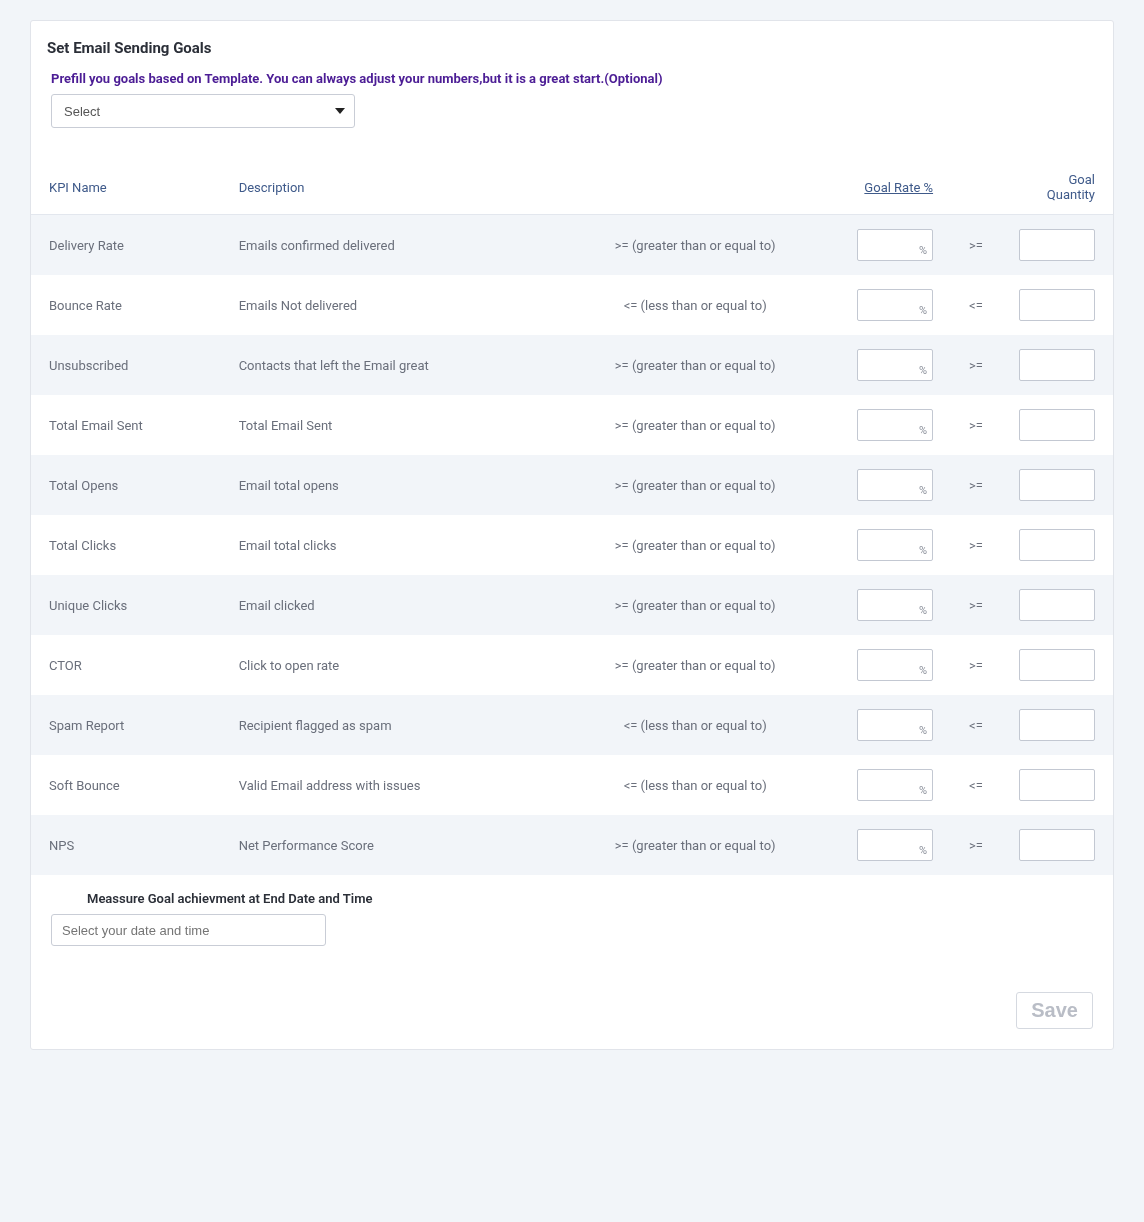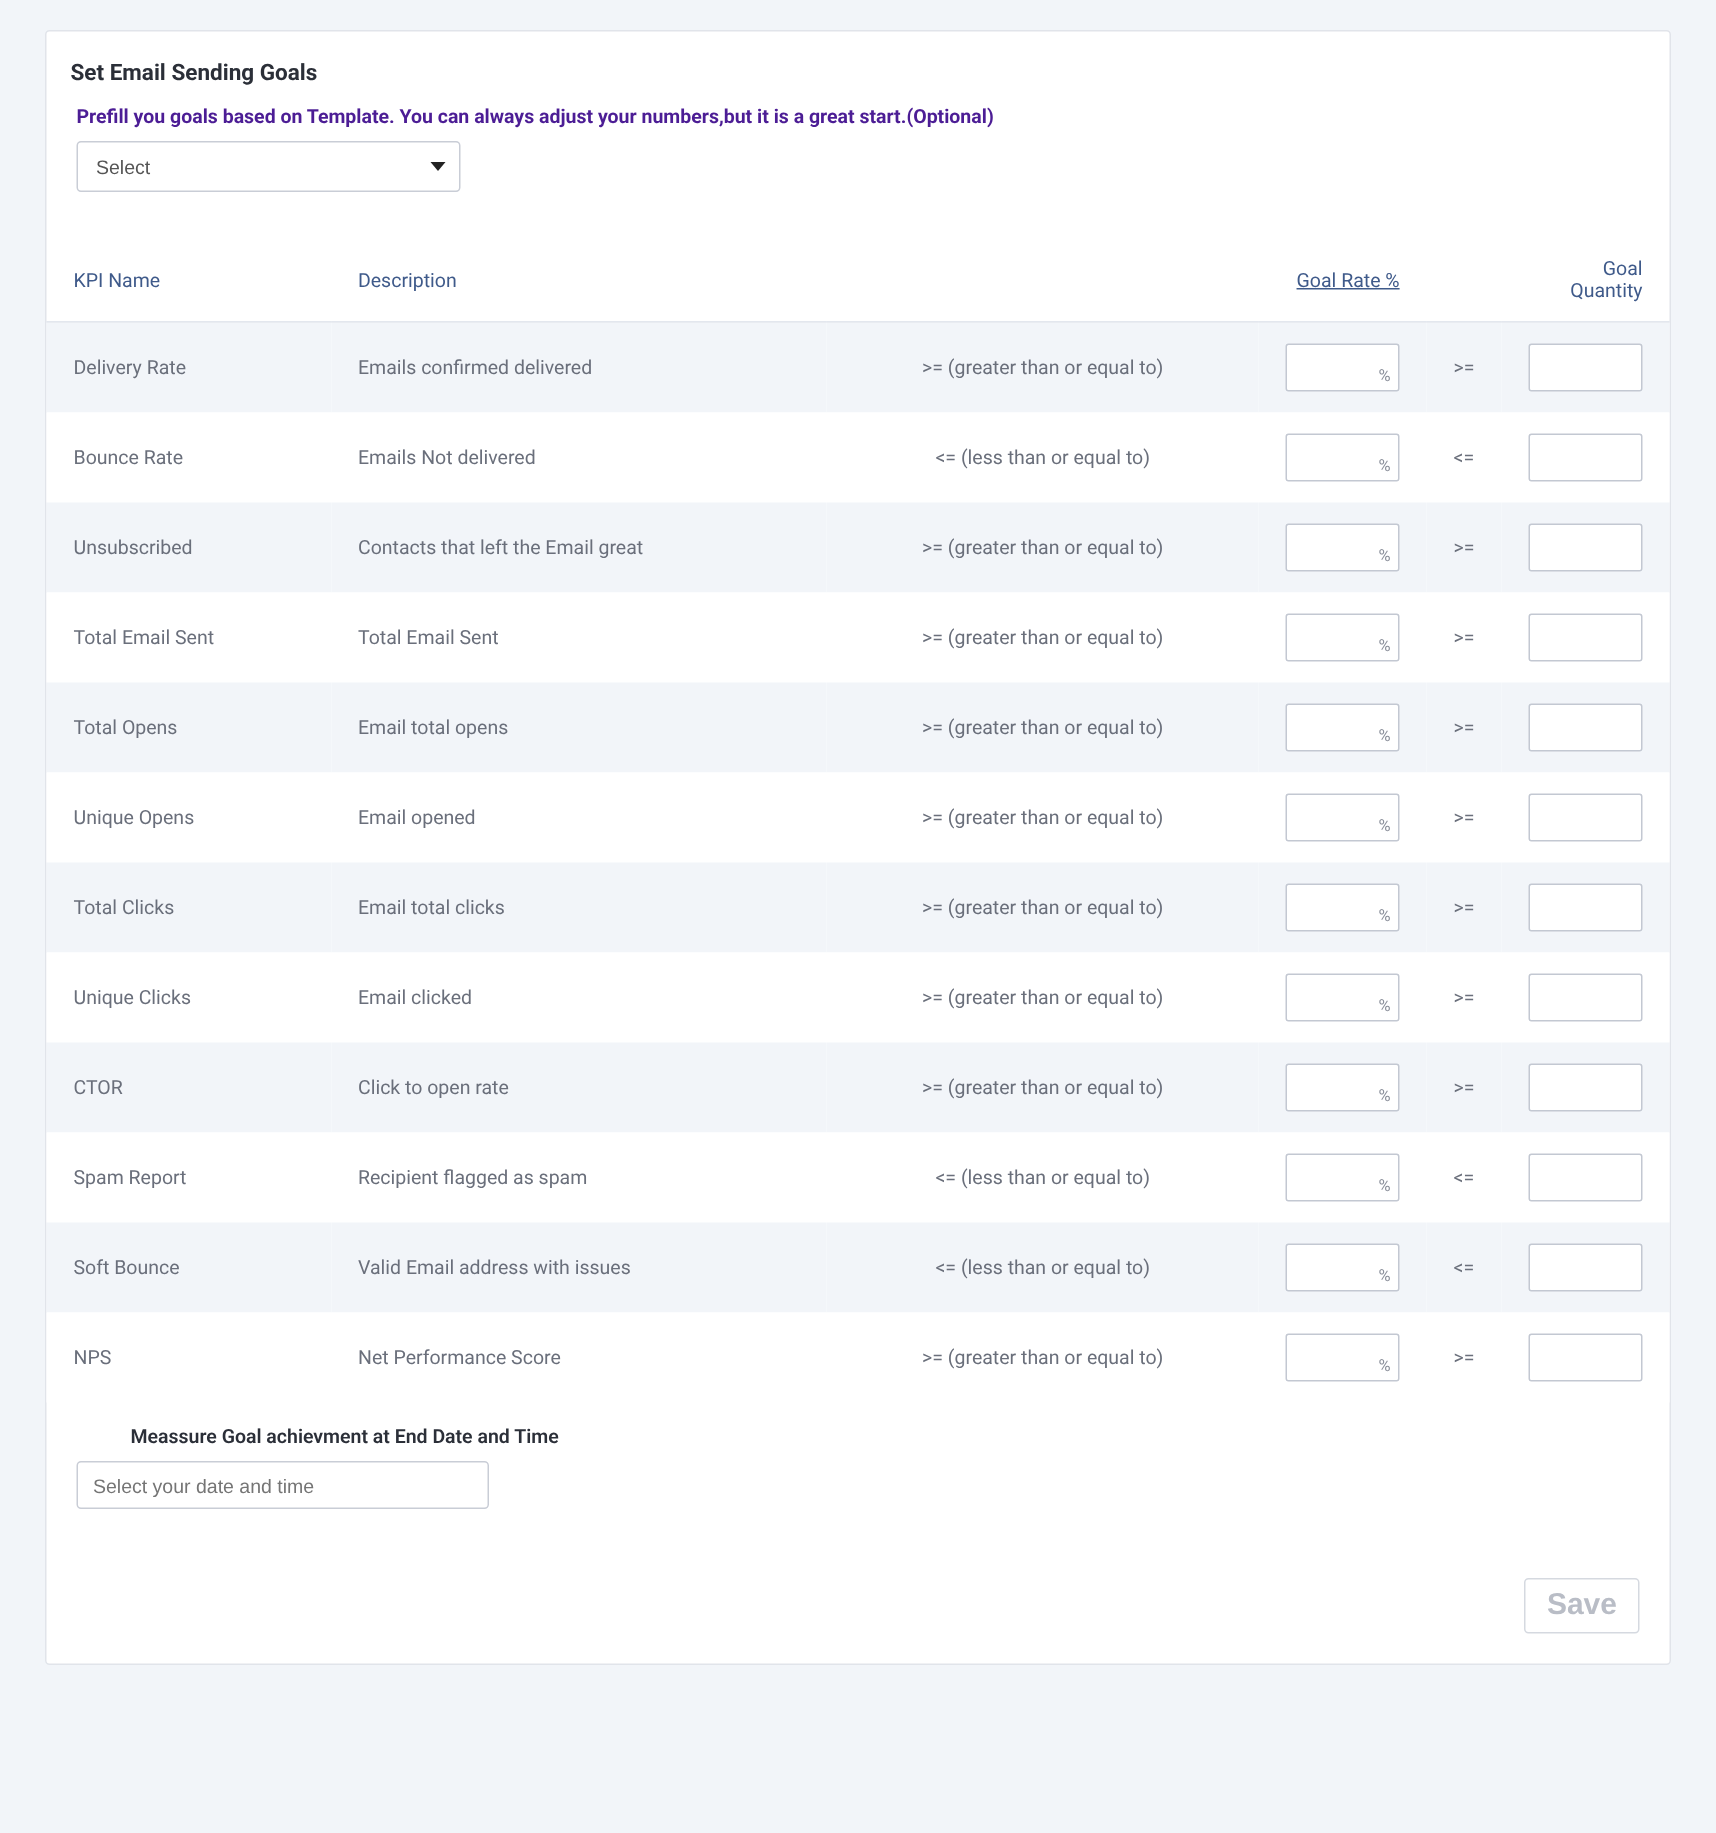--- a/index.html
+++ b/index.html
@@ -27,21 +27,21 @@
       padding: 0 20px 10px 20px;
     }
     .prefill-desc {
       font-size: 13px;
       color: #4c1d95;
       margin-bottom: 8px;
       font-weight: bold;
     }
     .select-wrap {
       position: relative;
-      width: 256px;
+      width: 304px;
     }
     .select-wrap select {
       width: 100%;
       height: 34px;
       border: 1px solid #c9cdd6;
       border-radius: 3px;
       background: #fff;
       padding: 0 30px 0 12px;
       font-size: 13px;
       color: #555;
@@ -224,28 +224,20 @@
         </tr>
         <tr>
           <td>Total Opens</td>
           <td>Email total opens</td>
           <td class="op-cell">&gt;= (greater than or equal to)</td>
           <td class="rate-cell"><span class="pct-input"><input type="text" style=""><span class="pct-sign">%</span></span></td>
           <td class="op2-cell"><span class="op-symbol">&gt;=</span></td>
           <td class="qty-cell"><span class="qty-input"><input type="text" style=""></span></td>
         </tr>
         <tr>
-          <td>Unique Opens</td>
-          <td>Email opened</td>
-          <td class="op-cell">&gt;= (greater than or equal to)</td>
-          <td class="rate-cell"><span class="pct-input"><input type="text" style=""><span class="pct-sign">%</span></span></td>
-          <td class="op2-cell"><span class="op-symbol">&gt;=</span></td>
-          <td class="qty-cell"><span class="qty-input"><input type="text" style=""></span></td>
-        </tr>
-        <tr>
           <td>Total Clicks</td>
           <td>Email total clicks</td>
           <td class="op-cell">&gt;= (greater than or equal to)</td>
           <td class="rate-cell"><span class="pct-input"><input type="text" style=""><span class="pct-sign">%</span></span></td>
           <td class="op2-cell"><span class="op-symbol">&gt;=</span></td>
           <td class="qty-cell"><span class="qty-input"><input type="text" style=""></span></td>
         </tr>
         <tr>
           <td>Unique Clicks</td>
           <td>Email clicked</td>

